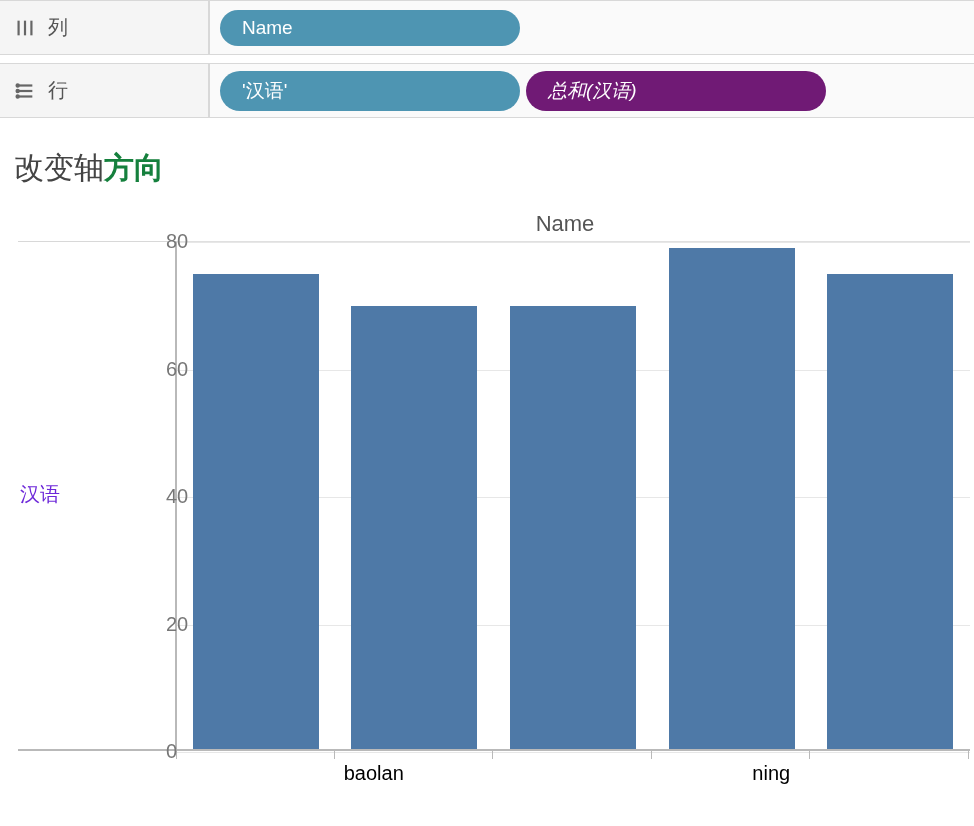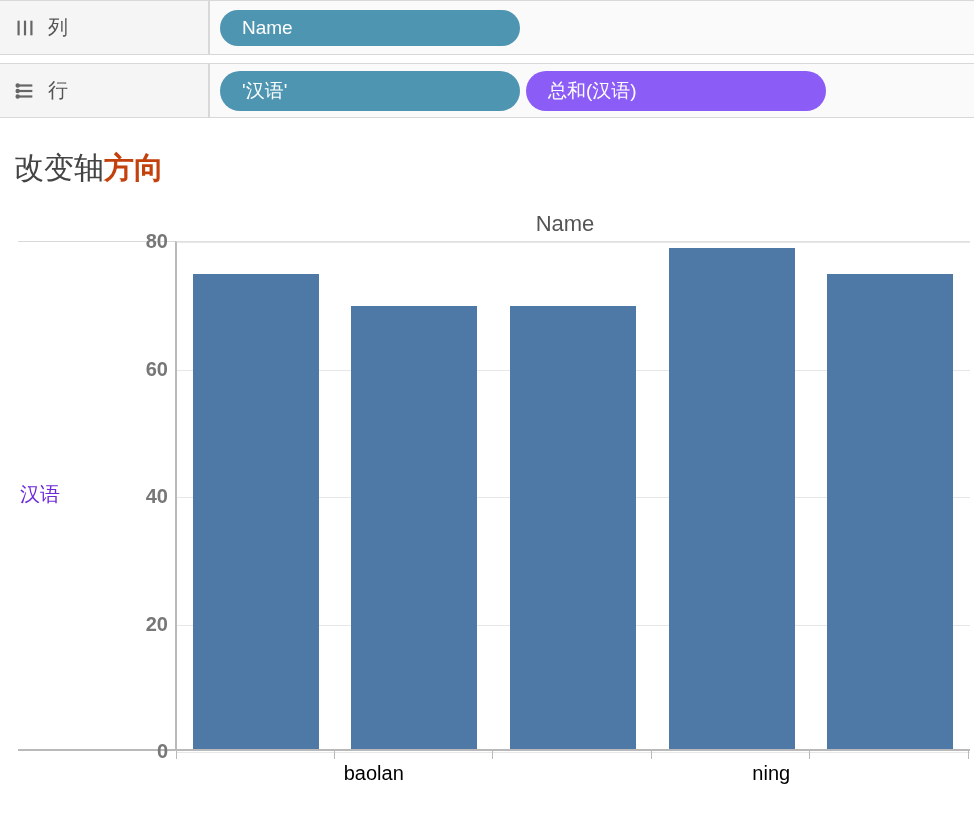--- a/index.html
+++ b/index.html
@@ -45,31 +45,31 @@
   .pill {
     border-radius: 999px;
     color: #fff;
     font-size: 19px;
     padding: 7px 22px;
     min-width: 300px;
     display: inline-flex;
     align-items: center;
   }
   .pill-blue { background: #4e95b2; }
-  .pill-green { background: #8b5cf6; }
+  .pill-green { background: #701a75; font-style: italic; }
   .icon-svg { display: block; }
   .title-area {
     padding: 30px 14px 12px 14px;
   }
   .title-text {
     font-size: 30px;
     color: #444;
     font-weight: 400;
   }
-  .title-text .bold { font-weight: 700; color: #c2410c; }
+  .title-text .bold { font-weight: 700; color: #15803d; }
   .chart {
     position: relative;
     width: 960px;
     height: 590px;
     margin-left: 10px;
   }
   .chart-header-label {
     position: absolute;
     left: 50%;
     top: 10px;
@@ -107,27 +107,26 @@
     inset: 0;
   }
   .gridline {
     position: absolute;
     left: 0; right: 0;
     height: 1px;
     background: #e7e7e7;
   }
   .ytick {
     position: absolute;
-    right: 802px;
+    right: 754px;
     font-size: 20px;
     color: #777;
-    text-align: right;
+    text-align: left;
     width: 50px;
     transform: translateY(-50%);
-    font-weight: bold;
   }
   .bars {
     position: absolute;
     left: 0; right: 0; top: 0; bottom: 0;
     display: flex;
   }
   .bar-slot {
     flex: 1;
     position: relative;
     border-right: 1px solid transparent;

